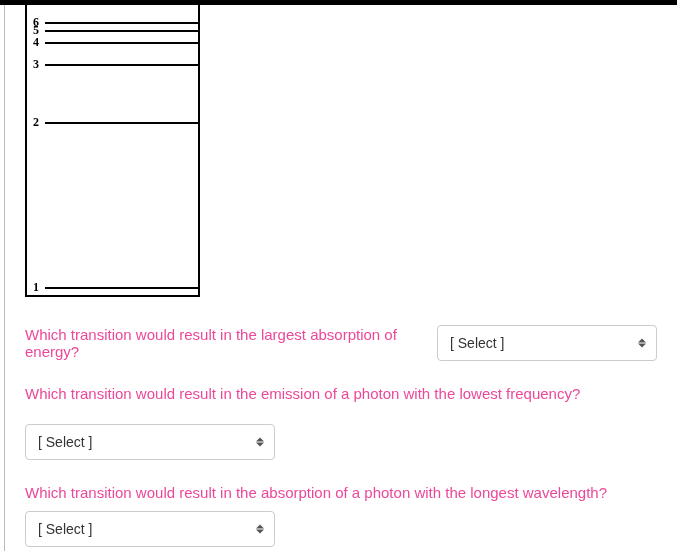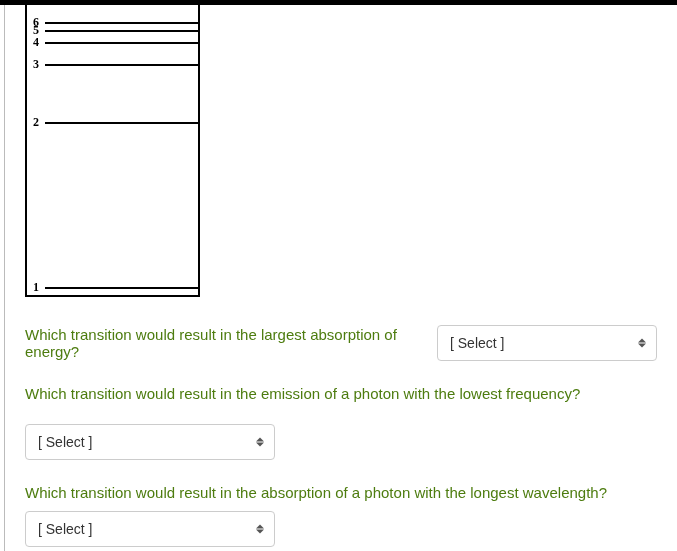--- a/index.html
+++ b/index.html
@@ -55,21 +55,21 @@
     }
     .question-block {
       margin-bottom: 24px;
       display: flex;
       flex-wrap: wrap;
       align-items: center;
       gap: 8px;
     }
     .question-text {
       font-size: 15px;
-      color: #4d7c0f;
+      color: #ec4899;
     }
     .select-box {
       border: 1px solid #ccc;
       border-radius: 4px;
       padding: 8px 30px 8px 12px;
       font-size: 14px;
       color: #333;
       background: #fff;
       position: relative;
       cursor: pointer;

